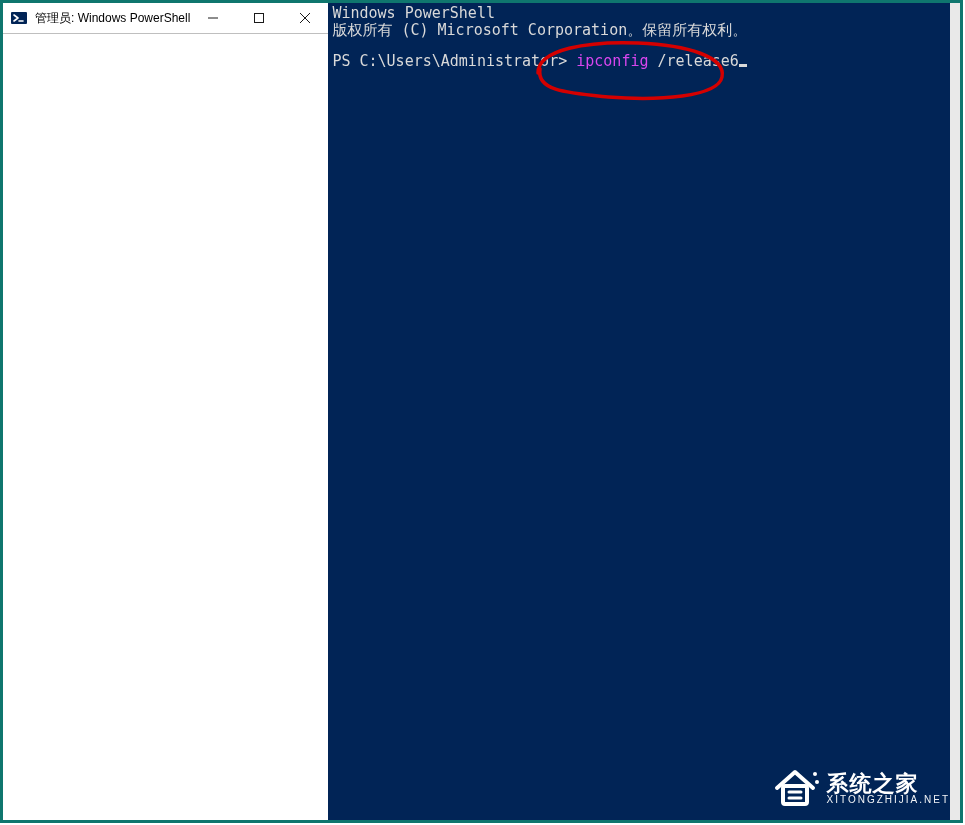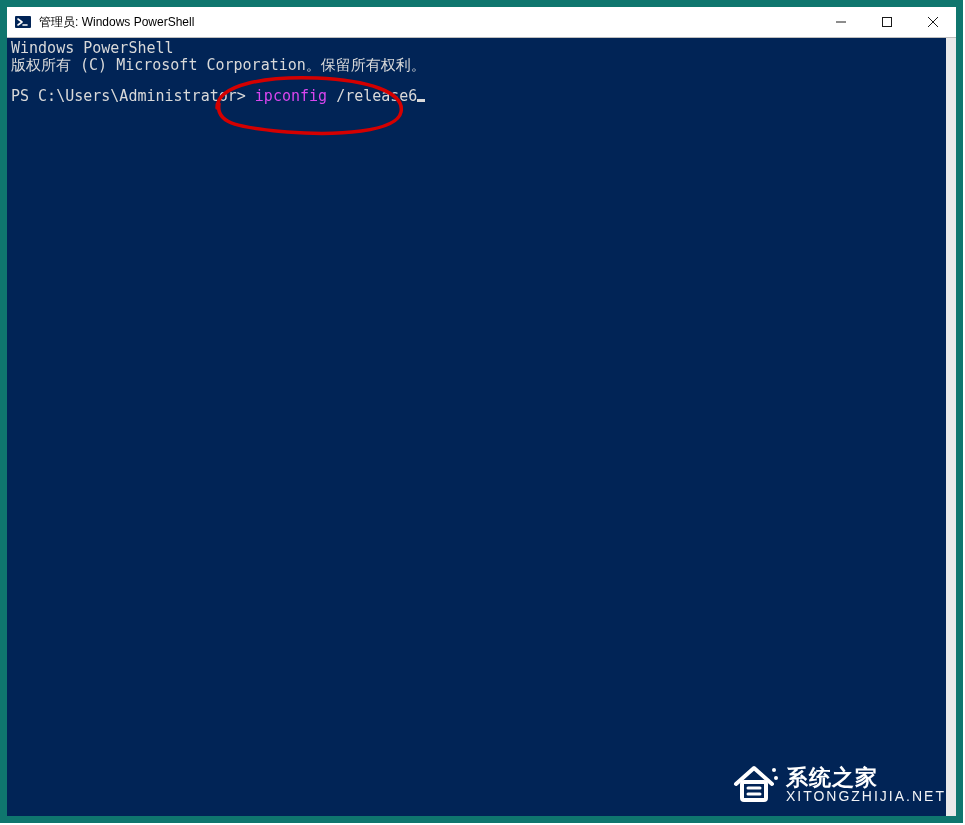--- a/index.html
+++ b/index.html
@@ -11,25 +11,25 @@
     background: #ffffff;
     overflow: hidden;
     position: relative;
   }
   .window {
     position: absolute;
     left: 0;
     top: 0;
     width: 963px;
     height: 823px;
-    border: 7px solid #0f766e;
+    border: 3px solid #0f766e;
     box-sizing: border-box;
     background: #ffffff;
     display: flex;
-    flex-direction: column;
+    flex-direction: row;
   }
   .titlebar {
     height: 30px;
     background: #ffffff;
     display: flex;
     align-items: center;
     border-bottom: 1px solid #bfbfbf;
     flex: none;
   }
   .titlebar .app-icon {
@@ -134,21 +134,21 @@
     display: flex;
     flex-direction: column;
     line-height: 1.05;
   }
   .watermark .wm-cn {
     font-size: 22px;
     font-weight: 700;
     letter-spacing: 1px;
   }
   .watermark .wm-en {
-    font-size: 14px;
+    font-size: 10px;
     letter-spacing: 2px;
     opacity: 0.95;
   }
 </style>
 </head>
 <body>
 
 <div class="window">
 
   <div class="titlebar">

